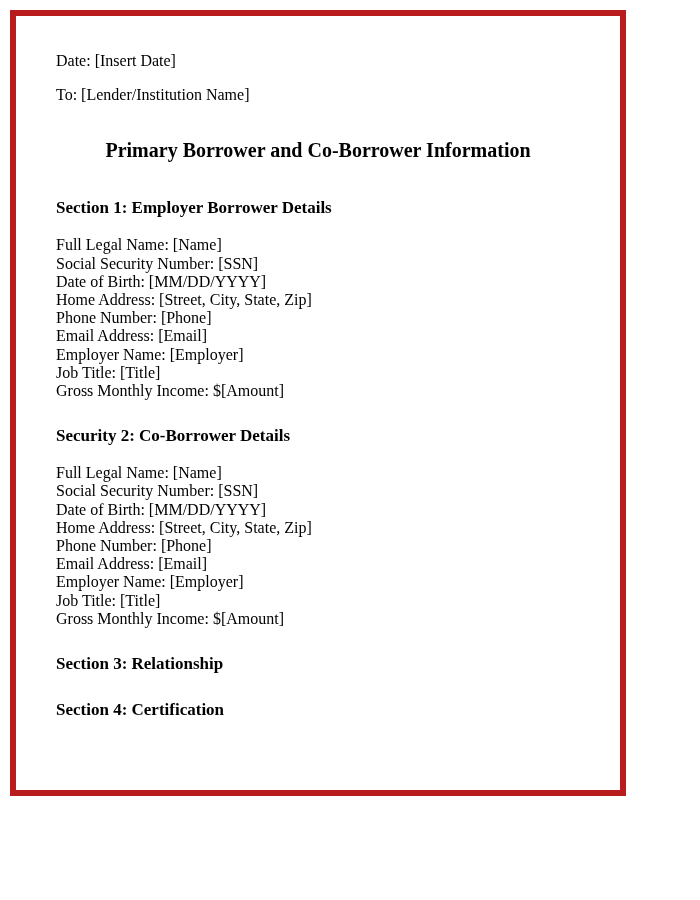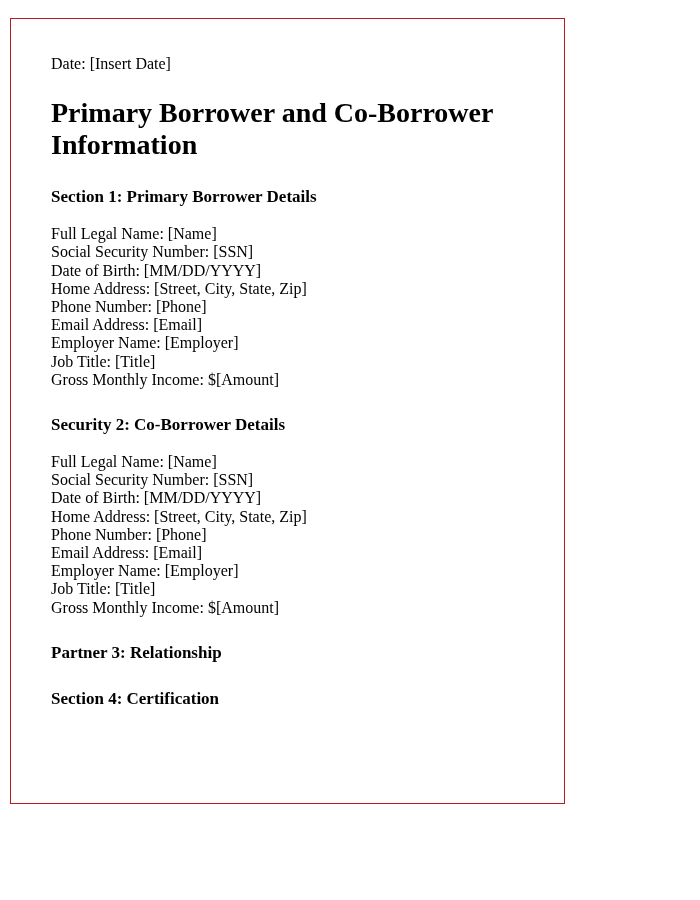--- a/index.html
+++ b/index.html
@@ -7,68 +7,70 @@
     padding: 0;
     background: #ffffff;
     width: 700px;
     height: 900px;
     font-family: "Liberation Serif", "DejaVu Serif", serif;
     color: #000000;
   }
   .page {
     position: absolute;
     left: 10px;
-    top: 18px;
-    width: 555px;
+    top: 10px;
+    width: 616px;
     height: 786px;
-    border: 1px solid #b91c1c;
+    border: 6px solid #b91c1c;
     background: #ffffff;
     overflow: hidden;
     box-sizing: border-box;
   }
   .content {
     padding: 36px 40px 0 40px;
   }
   .line {
     font-size: 16px;
     line-height: 18.2px;
   }
   .para {
     margin: 0 0 16px 0;
   }
   h1.doc-title {
-    font-size: 28px;
-    line-height: 32px;
+    font-size: 20px;
+    line-height: 44px;
     font-weight: bold;
     margin: 24px 0 18px 0;
     max-width: 540px;
+    text-align: center;
   }
   h2.section-heading {
     font-size: 17px;
     line-height: 20px;
     font-weight: bold;
     margin: 26px 0 18px 0;
   }
 </style>
 </head>
 <body>
 
 <div class="page">
   <div class="content">
 
     <div class="para">
       <div class="line">Date: [Insert Date]</div>
     </div>
 
     <div class="para">
+      <div class="line">To: [Lender/Institution Name]</div>
     </div>
 
     <h1 class="doc-title">Primary Borrower and Co-Borrower Information</h1>
 
-    <h2 class="section-heading">Section 1: Primary Borrower Details</h2>
+    <h2 class="section-heading">Section 1: Employer Borrower Details</h2>
     <div class="para">
       <div class="line">Full Legal Name: [Name]</div>
       <div class="line">Social Security Number: [SSN]</div>
       <div class="line">Date of Birth: [MM/DD/YYYY]</div>
       <div class="line">Home Address: [Street, City, State, Zip]</div>
       <div class="line">Phone Number: [Phone]</div>
       <div class="line">Email Address: [Email]</div>
       <div class="line">Employer Name: [Employer]</div>
       <div class="line">Job Title: [Title]</div>
       <div class="line">Gross Monthly Income: $[Amount]</div>
@@ -80,18 +82,18 @@
       <div class="line">Social Security Number: [SSN]</div>
       <div class="line">Date of Birth: [MM/DD/YYYY]</div>
       <div class="line">Home Address: [Street, City, State, Zip]</div>
       <div class="line">Phone Number: [Phone]</div>
       <div class="line">Email Address: [Email]</div>
       <div class="line">Employer Name: [Employer]</div>
       <div class="line">Job Title: [Title]</div>
       <div class="line">Gross Monthly Income: $[Amount]</div>
     </div>
 
-    <h2 class="section-heading">Partner 3: Relationship</h2>
+    <h2 class="section-heading">Section 3: Relationship</h2>
 
     <h2 class="section-heading">Section 4: Certification</h2>
 
   </div>
 </div>
 
 </body></html>

